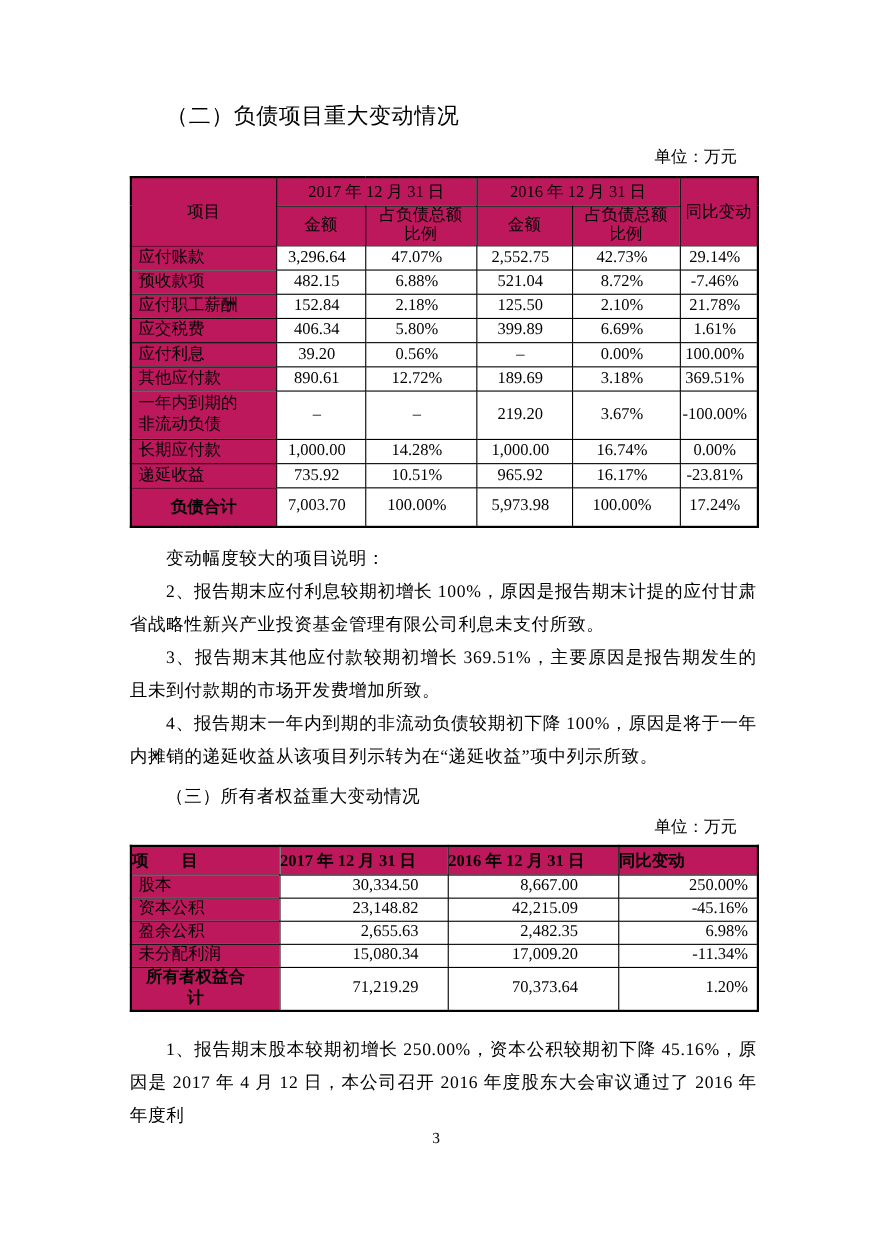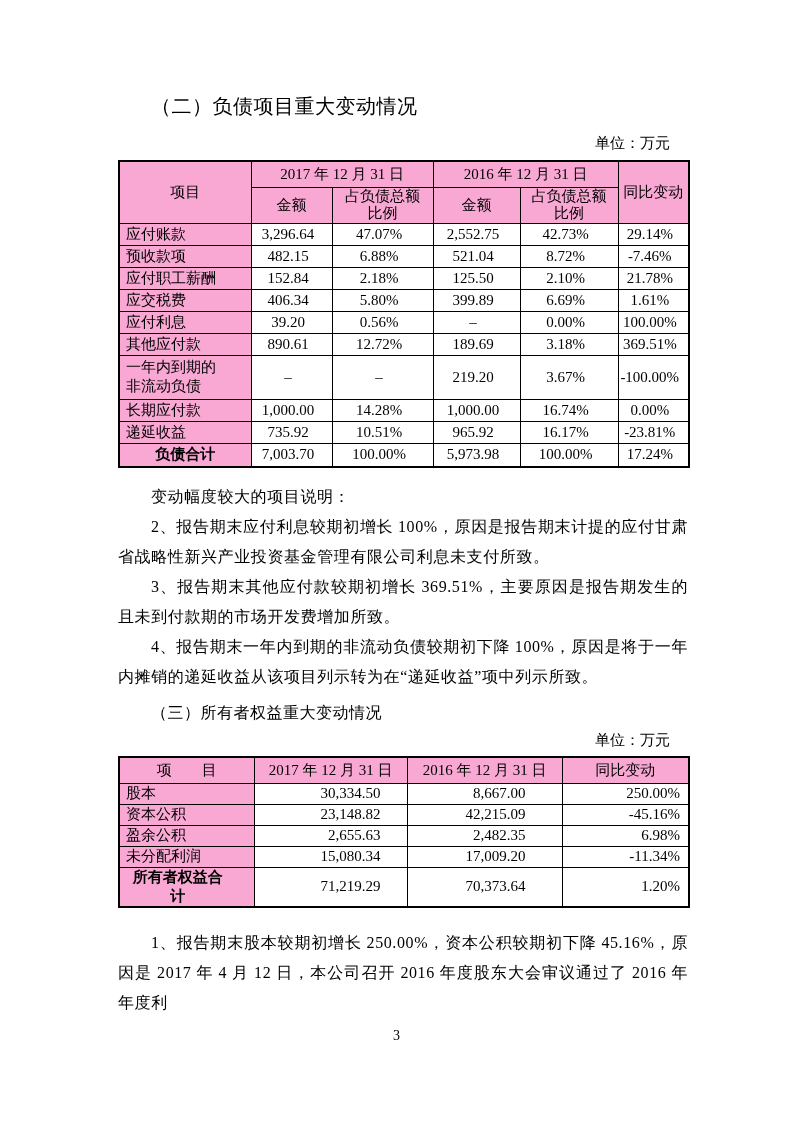--- a/index.html
+++ b/index.html
@@ -13,35 +13,35 @@
   .content { position:absolute; left:118px; top:0; width:570px; }
 
   .sec-title {
     margin-top:95px; font-size:20px; line-height:22px;
     text-indent:33px; letter-spacing:0.5px;
   }
   .unit { margin-top:16px; font-size:15px; line-height:20px; text-align:right; padding-right:18px; }
 
   table { border-collapse:collapse; width:570px; table-layout:fixed; font-size:15px; border:2px solid #000; }
   td { border:1px solid #000; vertical-align:middle; overflow:hidden; }
-  .gray { background:#f9a8d4; }
+  .gray { background:#be185d; }
   .c { text-align:center; }
   .lab { text-align:left; padding:0 24px 0 6px; line-height:19px; }
   .num { text-align:center; padding-right:7px; }
 
   .t1 { margin-top:7px; }
   .t1 tr.h1 td { height:26px; }
   .t1 tr.h2 td { height:36px; line-height:17px; }
   .t1 tr.d td { height:22px; }
   .t1 tr.tall td { height:44px; }
-  .t1 tr.total td { height:24px; }
+  .t1 tr.total td { height:36px; }
   .t1 tr.total td:first-child { font-weight:bold; text-align:center; padding:0; }
 
   .t2 { margin-top:6px; }
-  .t2 tr.h td { height:26px; font-weight:normal; text-align:center; }
+  .t2 tr.h td { height:26px; font-weight:bold; }
   .t2 tr.d td { height:21px; }
   .t2 .v1 { text-align:right; padding-right:26px; }
   .t2 .v2 { text-align:right; padding-right:36px; }
   .t2 .v3 { text-align:right; padding-right:8px; }
   .t2 tr.total td:first-child { font-weight:bold;text-align:center; }
 
   .notes { margin-top:14px; }
   .note {
     font-size:16px; line-height:30px; text-align:justify;
     text-indent:33px; letter-spacing:0.6px;

